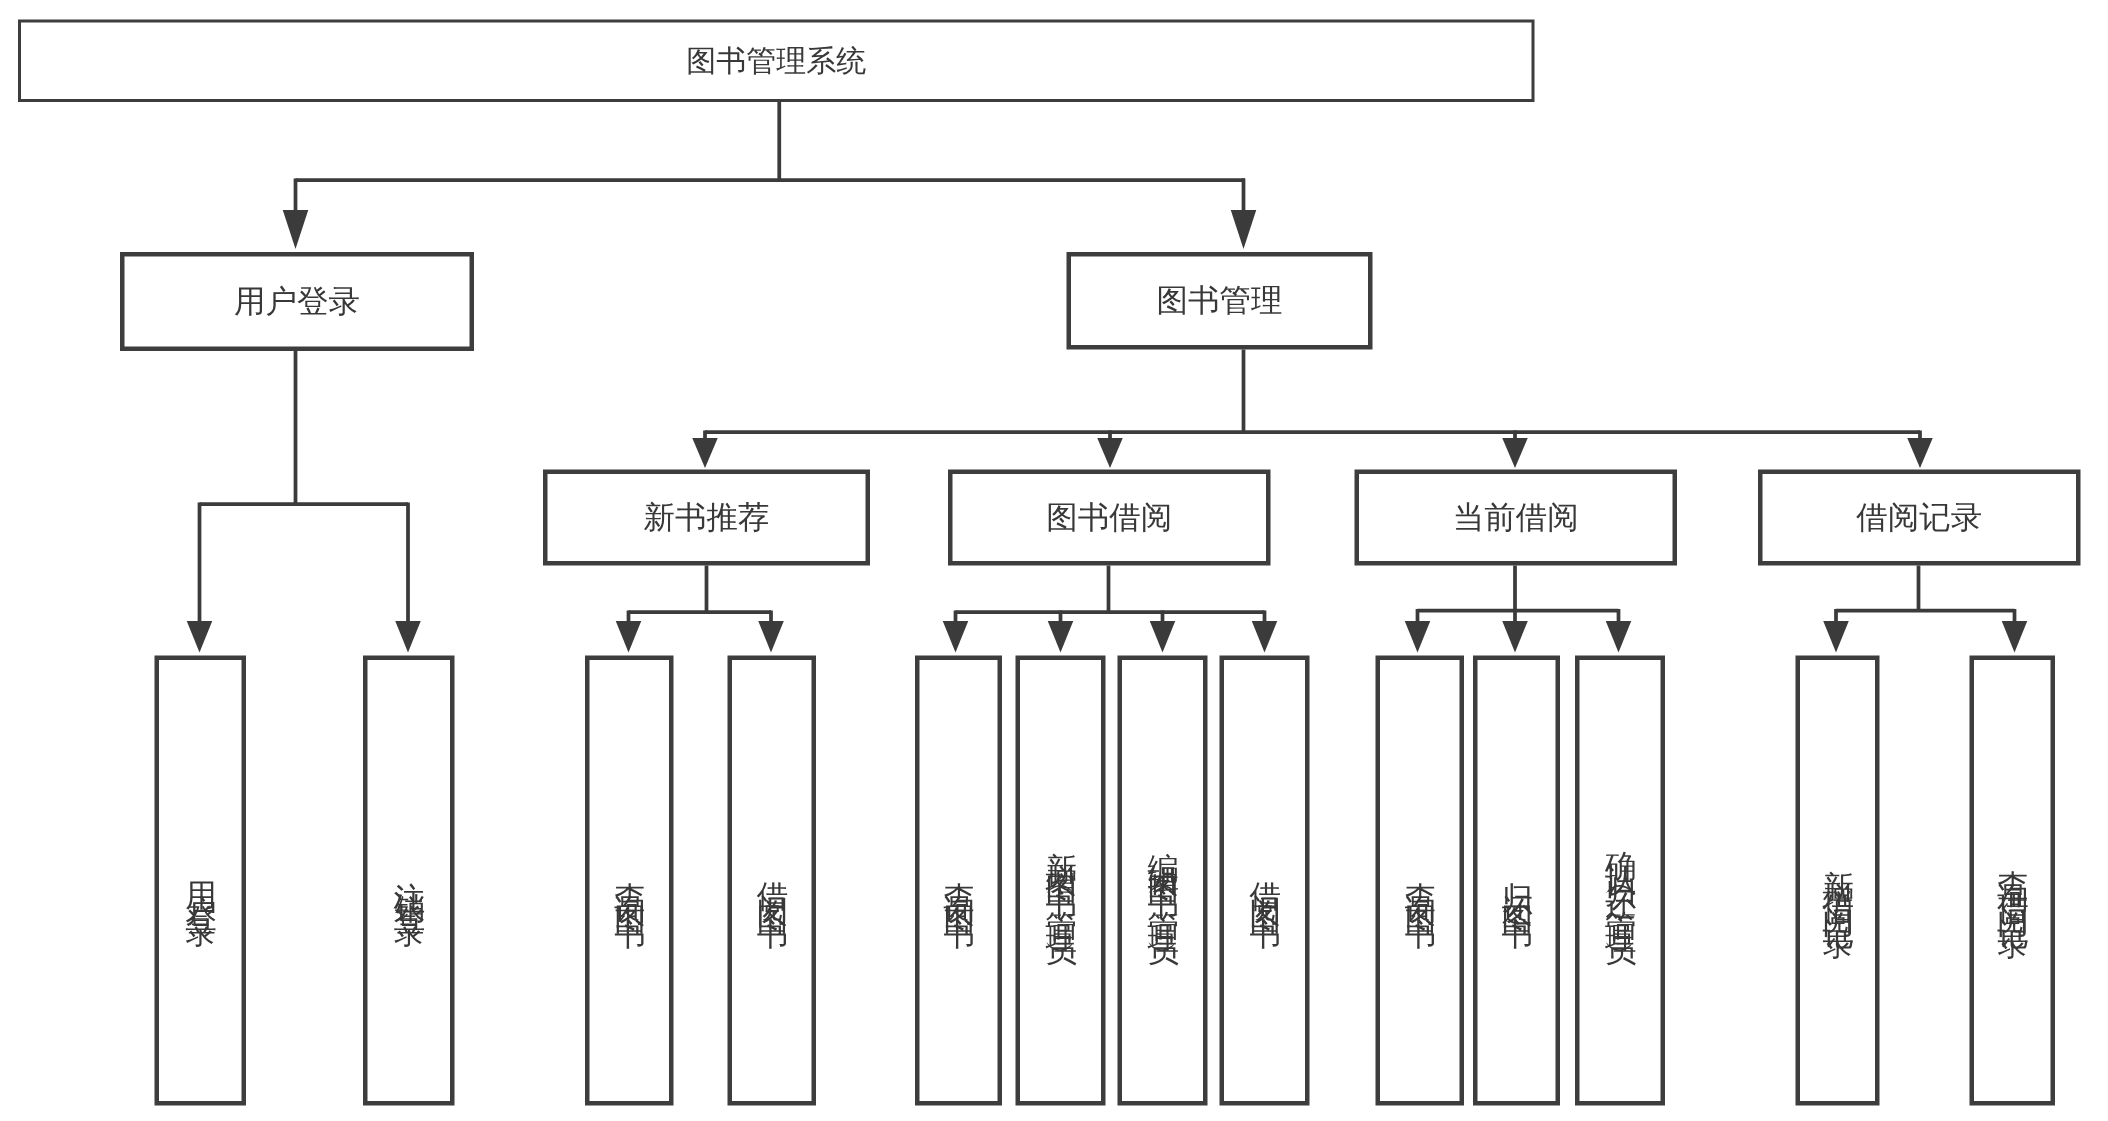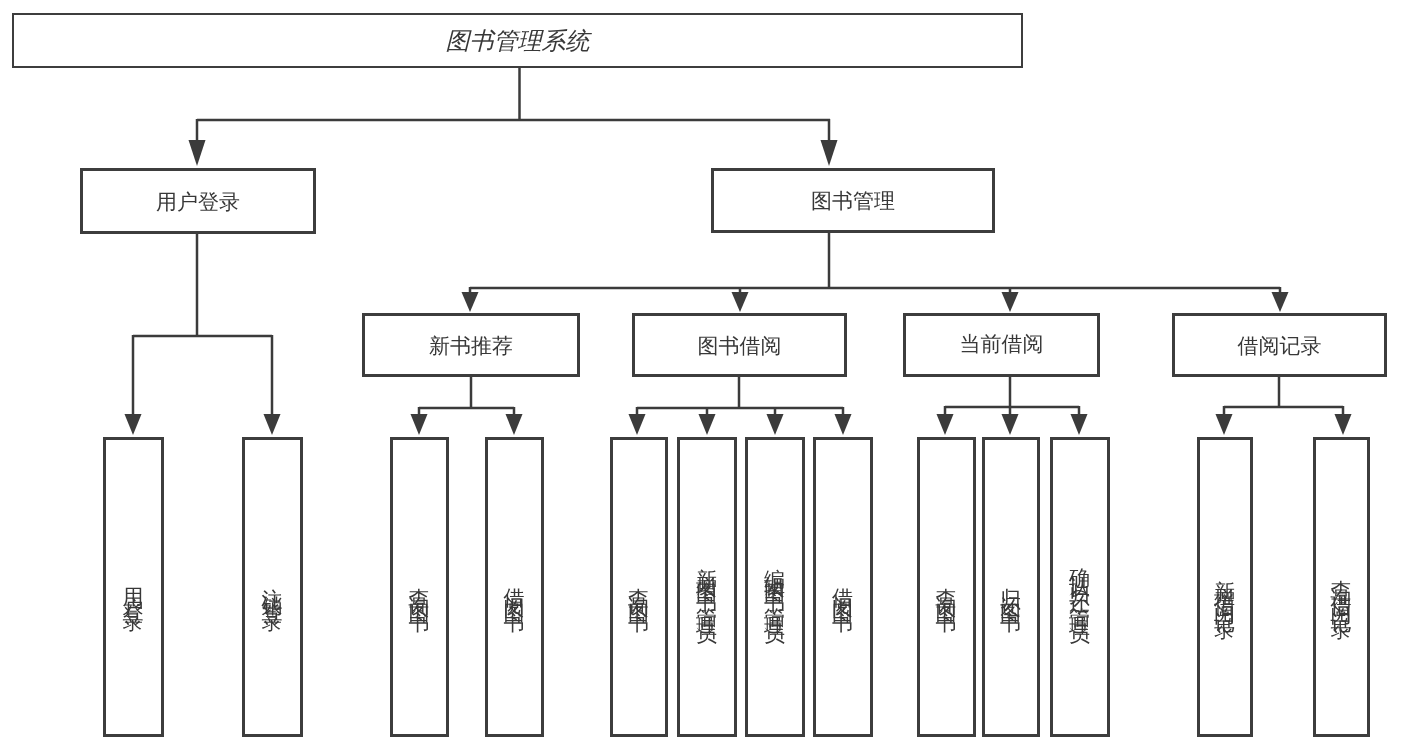--- a/index.html
+++ b/index.html
@@ -18,21 +18,21 @@
     box-sizing: border-box;
     background: #ffffff;
     border: 3px solid #3d3d3d;
     color: #383838;
     display: flex;
     align-items: center;
     justify-content: center;
     font-size: 21px;
     line-height: 1;
   }
-  .box.root { border-width: 2px; font-size: 24px; font-style: italic; }
+  .box.root { border-width: 2px; font-size: 20px; }
   .box.v {
     writing-mode: vertical-lr;
     text-orientation: mixed;
     letter-spacing: 8px;
     font-size: 21px;
     padding: 4px 0;
   }
   .watermark {
     position: absolute;
     top: 714px;
@@ -114,25 +114,25 @@
       <polygon points="1001.5,414 1018.5,414 1010,435"></polygon>
       <polygon points="1070.5,414 1087.5,414 1079,435"></polygon>
       <polygon points="1215.5,414 1232.5,414 1224,435"></polygon>
       <polygon points="1334.5,414 1351.5,414 1343,435"></polygon>
     </g>
   </svg>
 
   <div class="box h root" style="left:12px; top:13px; width:1011px; height:55px;">图书管理系统</div>
 
   <div class="box h" style="left:80px; top:168px; width:236px; height:66px;">用户登录</div>
-  <div class="box h" style="left:711px; top:168px; width:284px; height:65px;">图书管理</div>
+  <div class="box h" style="left:711px; top:168px; width:204px; height:65px;">图书管理</div>
 
   <div class="box h" style="left:632px; top:313px; width:215px; height:64px;">图书借阅</div>
   <div class="box h" style="left:362px; top:313px; width:218px; height:64px;">新书推荐</div>
-  <div class="box h" style="left:903px; top:313px; width:197px; height:64px;font-family:Liberation Mono, monospace;">当前借阅</div>
+  <div class="box h" style="left:903px; top:313px; width:215px; height:64px;">当前借阅</div>
   <div class="box h" style="left:1172px; top:313px; width:215px; height:64px;">借阅记录</div>
 
   <div class="box v" style="left:103px; top:437px; width:61px; height:300px;">用户登录</div>
   <div class="box v" style="left:242px; top:437px; width:61px; height:300px;">注销登录</div>
 
   <div class="box v" style="left:390px; top:437px; width:59px; height:300px;">查询图书</div>
   <div class="box v" style="left:485px; top:437px; width:59px; height:300px;">借阅图书</div>
 
   <div class="box v" style="left:610px; top:437px; width:58px; height:300px;">查询图书</div>
   <div class="box v" style="left:677px; top:437px; width:60px; height:300px;">新增图书（管理员）</div>

